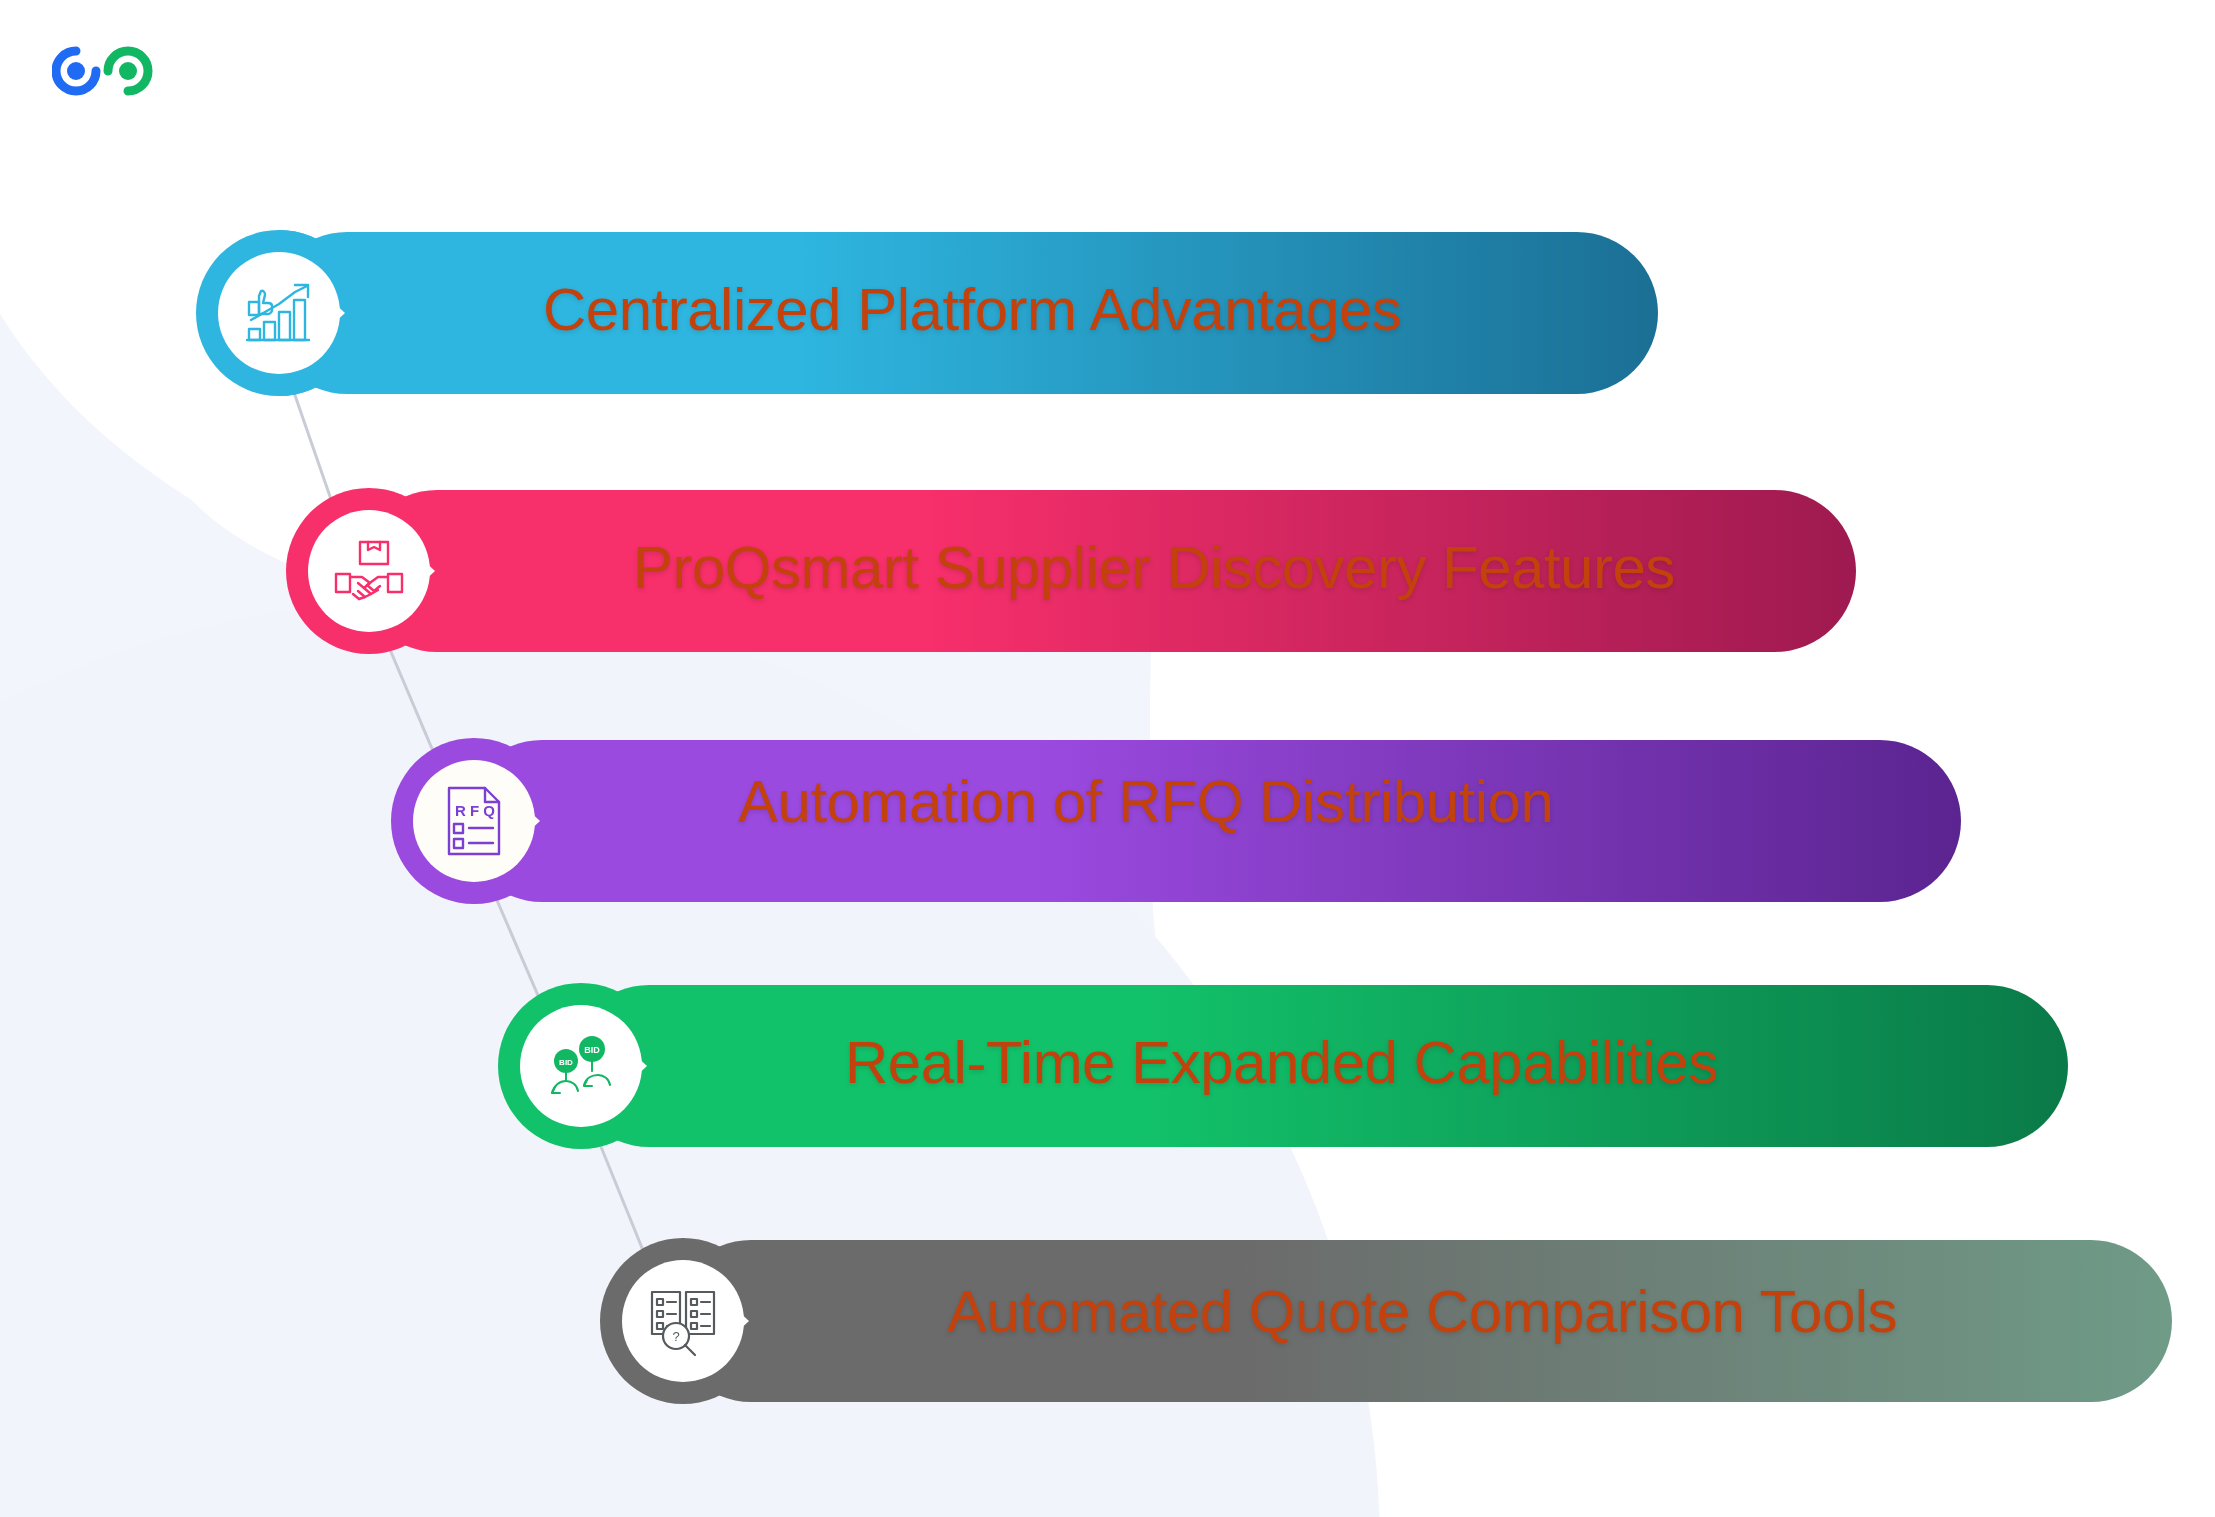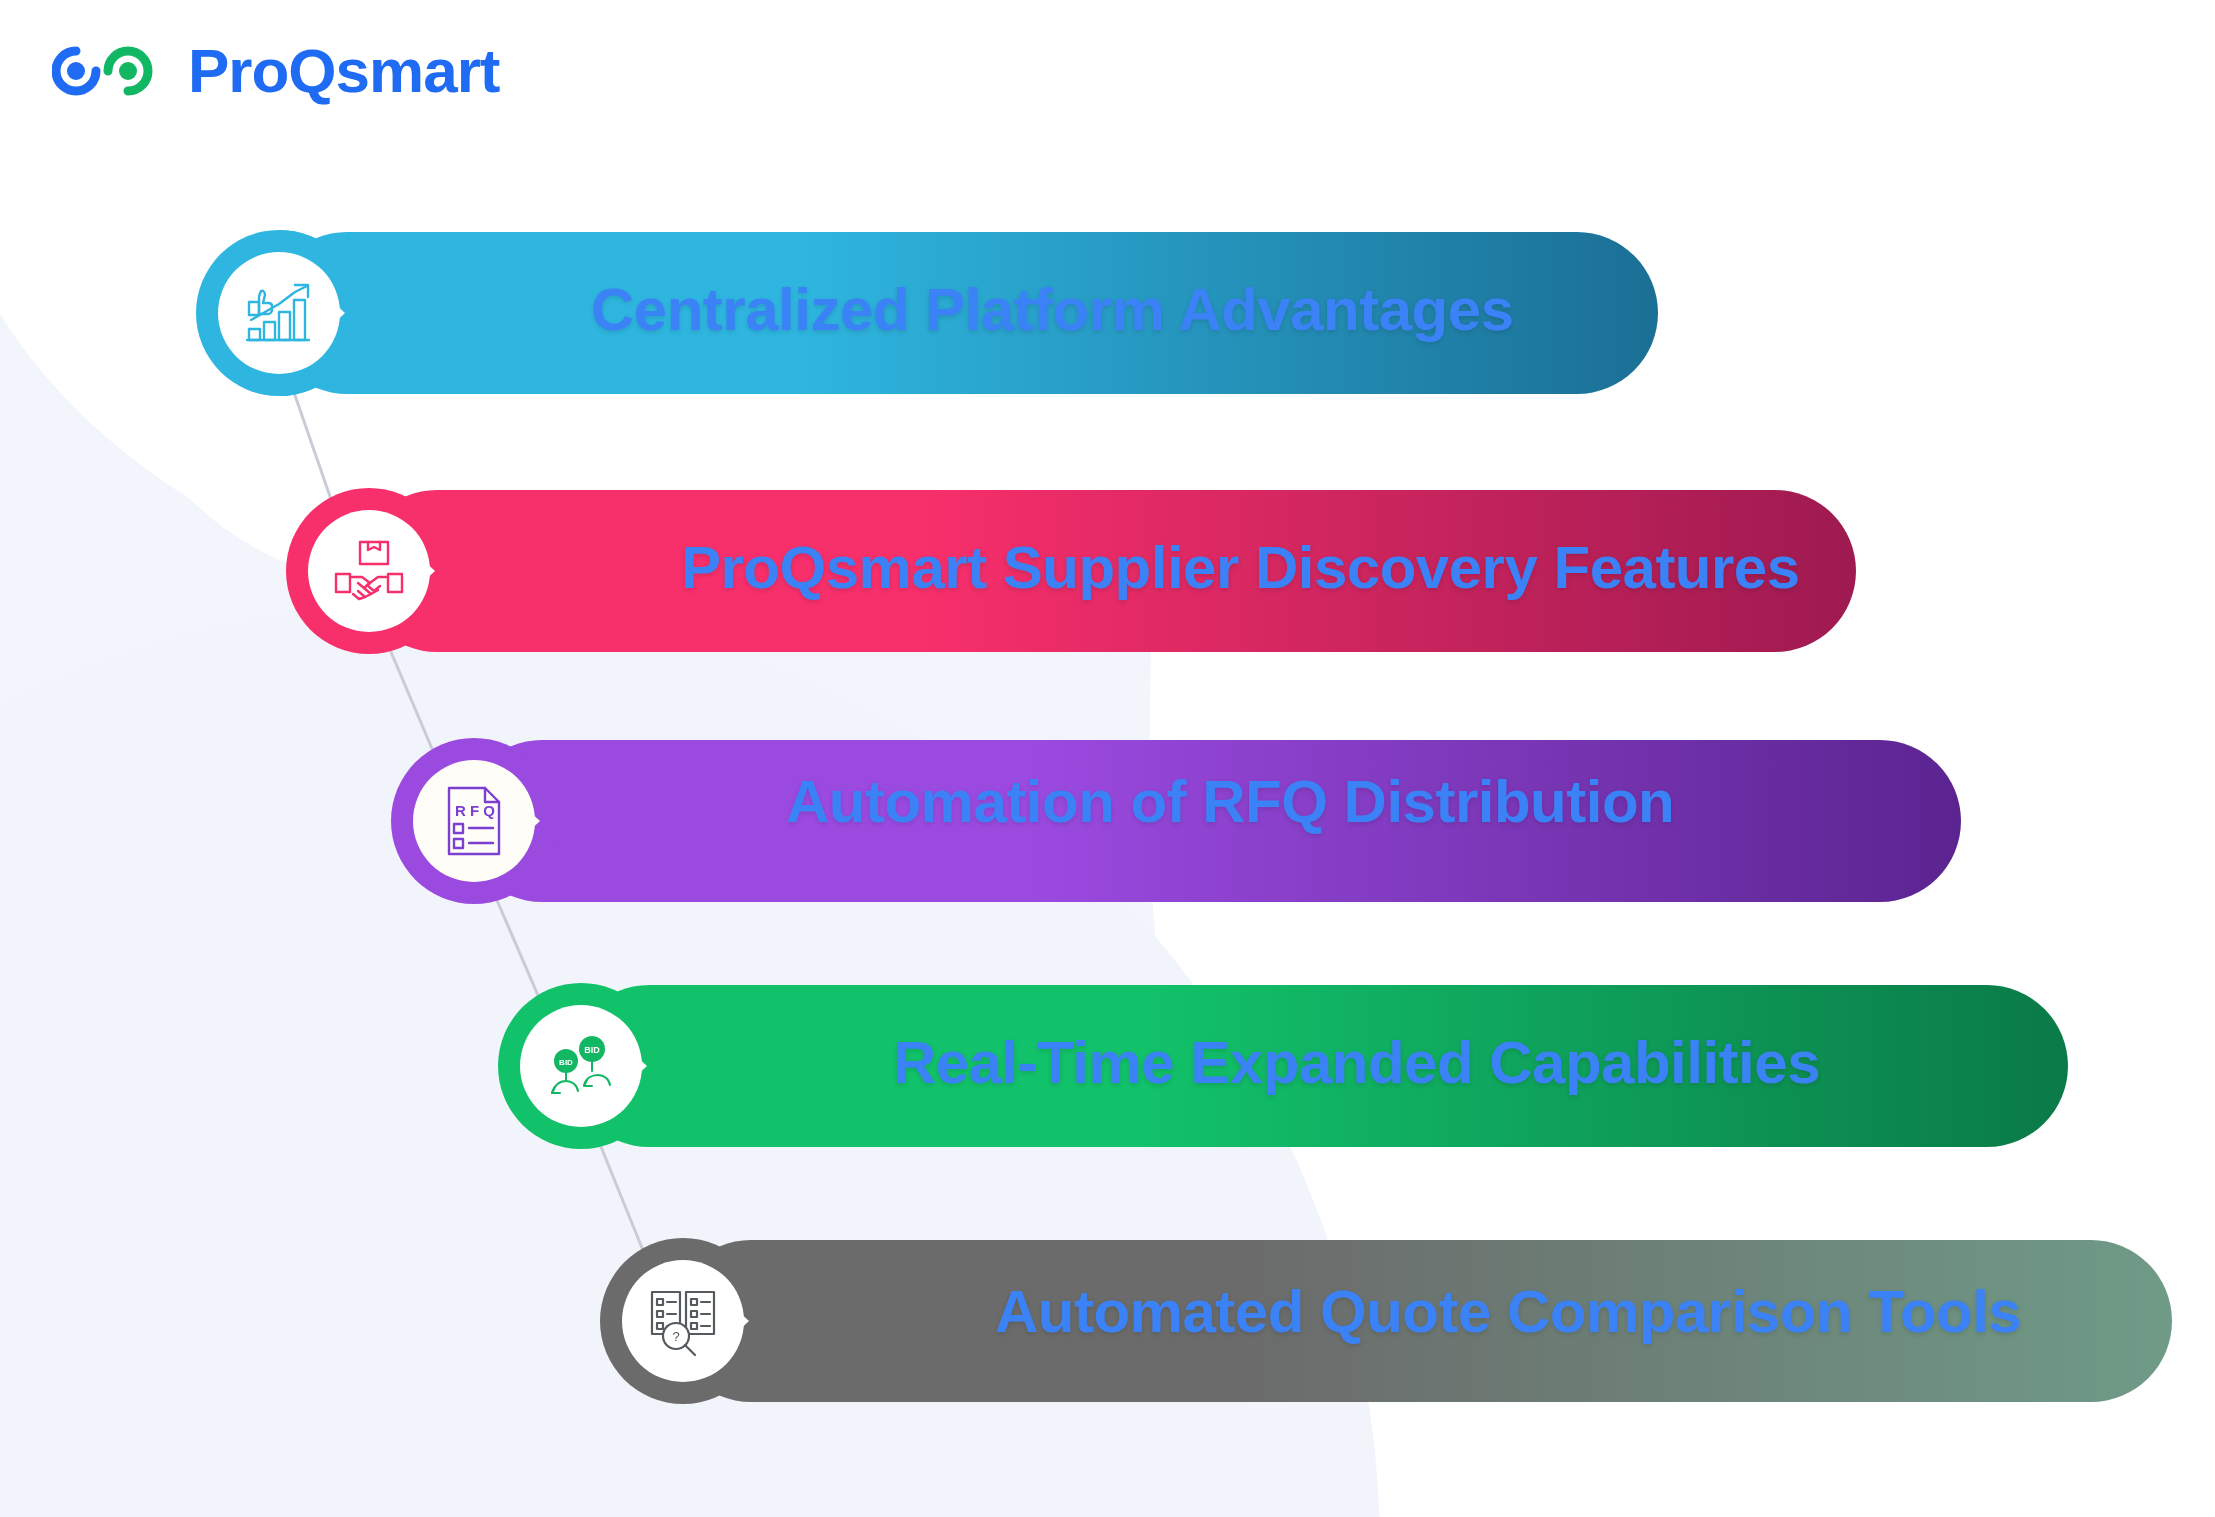--- a/index.html
+++ b/index.html
@@ -55,27 +55,26 @@
   .row{
     position:absolute;height:162px;display:block;
   }
   .bar{
     position:absolute;left:0;top:0;height:162px;
     border-radius:90px;
     display:flex;align-items:center;
   }
   .bar-label{
     position:absolute;
-    color:#3b82f6;
-    font-size:60px;font-weight:bold;
+    color:#c2410c;
+    font-size:60px;font-weight:normal;
     letter-spacing:-0.5px;
     white-space:nowrap;
     text-shadow:0 2px 5px rgba(0,0,0,.13);
     line-height:1;
-    margin-left:48px;
   }
   .badge{
     position:absolute;top:-2px;left:8px;
     width:166px;height:166px;
   }
   .badge svg{display:block;width:166px;height:166px;overflow:visible;}
 </style>
 </head>
 <body>
 
@@ -98,21 +97,20 @@
     <svg class="logo-mark" viewBox="0 0 118 66">
       <g id="logo-left">
         <path d="M 44 33 A 20 20 0 1 1 24 13" fill="none" stroke="#1f6bf3" stroke-width="9" stroke-linecap="round"></path>
         <circle cx="24" cy="33" r="9" fill="#1f6bf3"></circle>
       </g>
       <g id="logo-right">
         <path d="M 56 33 A 20 20 0 1 1 76 53" fill="none" stroke="#12b764" stroke-width="9" stroke-linecap="round"></path>
         <circle cx="76" cy="33" r="9" fill="#12b764"></circle>
       </g>
     </svg>
-    <div class="logo-text" style="color: rgb(31, 107, 243);">ProQsmart</div>
   </div>
 
   <div class="rows">
 
     <div class="row" id="row-0" style="left: 188px; top: 232px;">
       <div class="bar" id="bar-0" style="left: 78px; width: 1392px; background: linear-gradient(90deg, rgb(46, 182, 224) 0%, rgb(46, 182, 224) 38%, rgb(27, 111, 149) 100%);"></div>
       <div class="bar-label" id="label-0" style="left: 355px; top: 48px;">Centralized Platform Advantages</div>
       <div class="badge" id="badge-0">
         <svg viewBox="0 0 166 166">
           <path id="tail-0" d="M 83 0 A 83 83 0 1 1 83 166 L 166 83 Z" fill="#2eb6e0"></path>

